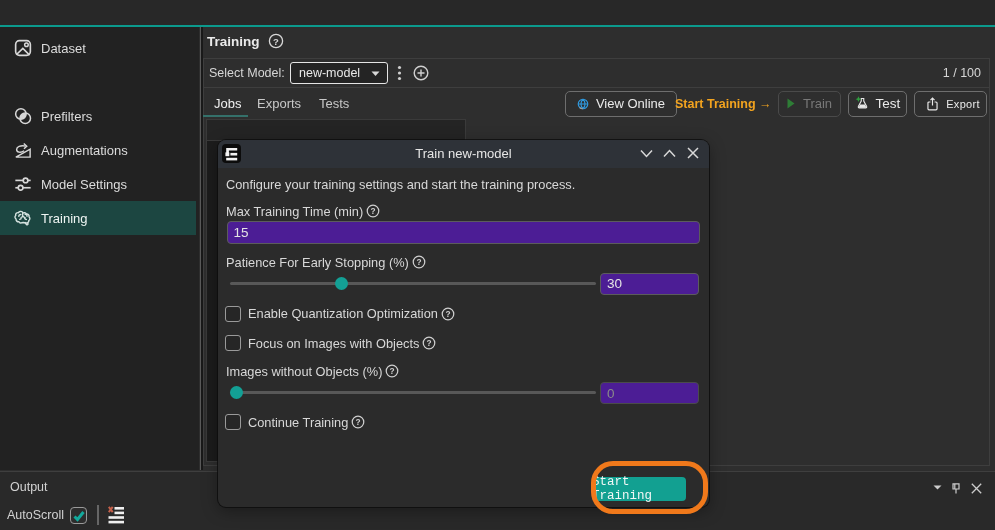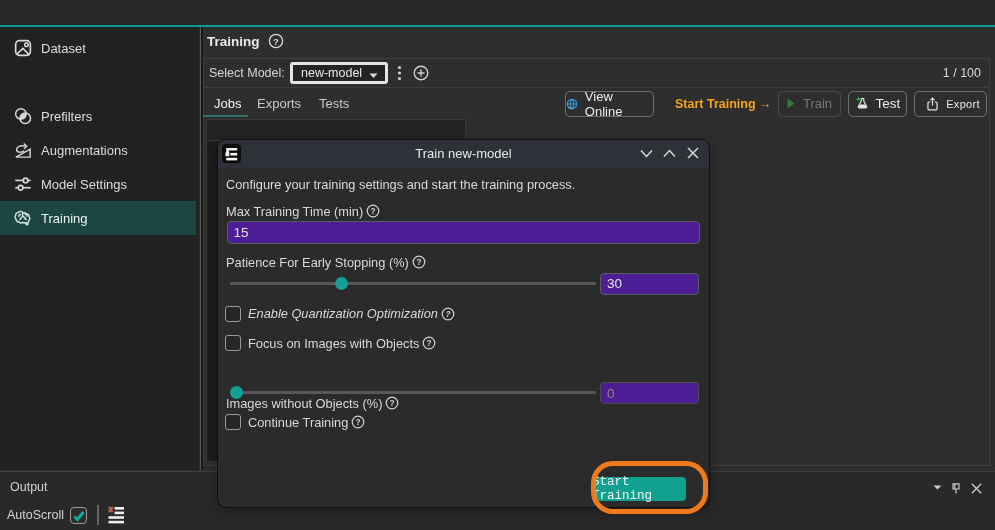--- a/index.html
+++ b/index.html
@@ -25,21 +25,21 @@
 .sitem .sicon { margin-left:14px; width:18px; height:18px; }
 .sitem .slabel { margin-left:9px; font-size:13px; color:#dcdcdc; }
 .sitem.sel { background:#1c4641; }
 #mainheader { left:207px; top:33px; height:16px; display:flex; align-items:center; }
 #mainheader b { font-size:13.5px; color:#eaeaea; font-weight:bold; }
 #panelbox { left:203px; top:58px; width:787px; height:408px; border:1px solid #3e3e3e; }
 #toolbar { left:203px; top:58px; width:787px; height:30px; border-bottom:1px solid #3e3e3e; }
 .lbl { font-size:12.5px; color:#d6d6d6; }
 #selmodel { position:absolute; left:6px; top:0; height:30px; display:flex; align-items:center; }
 #dropdown { position:absolute; left:87px; top:4px; width:98px; height:22px; background:#242424;
-  border:3px solid #e5e5e5; border-radius:3px; display:flex; align-items:center; }
+  border:1px solid #e5e5e5; border-radius:3px; display:flex; align-items:center; }
 #dropdown span { margin-left:8px; font-size:12.5px; color:#e8e8e8; }
 #counter { position:absolute; right:9px; top:0; height:30px; display:flex; align-items:center; }
 
 #tabsrow { left:203px; top:88px; width:787px; height:29px; }
 .vtab { position:absolute; top:2px; height:27px; display:flex; align-items:center; font-size:13px; color:#c8c8c8; }
 .vtab.active { color:#f0f0f0; }
 #jobsunderline { position:absolute; left:0px; top:27px; width:45px; height:2px; background:#34706a; }
 
 .btn { position:absolute; border:1px solid #6e6e6e; border-radius:5px; background:#2e2e2e;
   display:flex; align-items:center; justify-content:center; font-size:13px; color:#eaeaea; }
@@ -176,21 +176,21 @@
       </div>
   </div>
 
   <div id="tabsrow" class="abs">
     <div class="vtab active" style="left:11px;">Jobs</div>
     <div class="vtab" style="left:54px;">Exports</div>
     <div class="vtab" style="left:116px;">Tests</div>
     <div id="jobsunderline"></div>
   </div>
 
-  <div class="btn abs" style="left:565px;top:90.5px;width:89px;height:26px;">
+  <div class="btn abs" style="left:565px;top:90.5px;width:112px;height:26px;">
     <svg width="12" height="12" viewBox="0 0 24 24" fill="none" stroke="#2f9ae0" stroke-width="2.4" style="margin-right:7px">
       <circle cx="12" cy="12" r="9.5"></circle>
         <path d="M2.5 12 H21.5 M12 2.5 a13 13 0 0 1 0 19 M12 2.5 a13 13 0 0 0 0 19"></path>
       <path d="M5 19 a9.5 9.5 0 0 0 7 2.5" stroke="#9a9a9a"></path>
     </svg>
     View Online
   </div>
   <div class="abs" style="left:675px;top:91px;height:25px;display:flex;align-items:center;font-size:12.5px;font-weight:bold;color:#f2a31f;">Start Training&nbsp;→</div>
   <div class="btn disabled abs" style="left:778px;top:90.5px;width:63px;height:26px;">
     <svg width="8" height="11" viewBox="0 0 8 11" style="margin-right:8px">
@@ -282,36 +282,36 @@
       <svg class="qicon" style="margin-left:3px" width="14" height="14" viewBox="0 0 16 16" fill="none">
         <circle cx="8" cy="8" r="6.6" stroke="#d0d0d0" stroke-width="1.4"></circle>
         <text x="8" y="11.5" font-size="9.5" fill="#d0d0d0" text-anchor="middle" font-family="Liberation Sans" font-weight="bold">?</text>
       </svg>
     </div>
     <div class="track" style="left:11.5px;top:142px;width:366px;"></div>
     <div class="knob" style="left:116.5px;top:137px;"></div>
     <div class="minput" style="left:382px;top:132.5px;width:99px;height:22.5px;">30</div>
 
     <div class="cbox" style="left:7px;top:165.5px;"></div>
-    <div class="mlabel" style="left:30px;top:165.5px;font-style:italic;">Enable Quantization Optimization
+    <div class="mlabel" style="left:30px;top:165.5px;">Enable Quantization Optimization
       <svg class="qicon" style="margin-left:3px" width="14" height="14" viewBox="0 0 16 16" fill="none">
         <circle cx="8" cy="8" r="6.6" stroke="#d0d0d0" stroke-width="1.4"></circle>
         <text x="8" y="11.5" font-size="9.5" fill="#d0d0d0" text-anchor="middle" font-family="Liberation Sans" font-weight="bold">?</text>
       </svg>
     </div>
 
     <div class="cbox" style="left:7px;top:194.5px;"></div>
     <div class="mlabel" style="left:30px;top:195px;">Focus on Images with Objects
       <svg class="qicon" style="margin-left:3px" width="14" height="14" viewBox="0 0 16 16" fill="none">
         <circle cx="8" cy="8" r="6.6" stroke="#d0d0d0" stroke-width="1.4"></circle>
         <text x="8" y="11.5" font-size="9.5" fill="#d0d0d0" text-anchor="middle" font-family="Liberation Sans" font-weight="bold">?</text>
       </svg>
     </div>
 
-    <div class="mlabel" style="left:8px;top:223px;margin-top:32px;">Images without Objects (%)
+    <div class="mlabel" style="left:8px;top:223px;">Images without Objects (%)
       <svg class="qicon" style="margin-left:3px" width="14" height="14" viewBox="0 0 16 16" fill="none">
         <circle cx="8" cy="8" r="6.6" stroke="#d0d0d0" stroke-width="1.4"></circle>
         <text x="8" y="11.5" font-size="9.5" fill="#d0d0d0" text-anchor="middle" font-family="Liberation Sans" font-weight="bold">?</text>
       </svg>
     </div>
     <div class="track" style="left:11.5px;top:251px;width:366px;"></div>
     <div class="knob" style="left:12px;top:246px;"></div>
     <div class="minput" style="left:382px;top:242px;width:99px;height:22px;color:#8a8a8a;border-color:#4b4b4b;">0</div>
 
     <div class="cbox" style="left:7px;top:273.5px;"></div>

